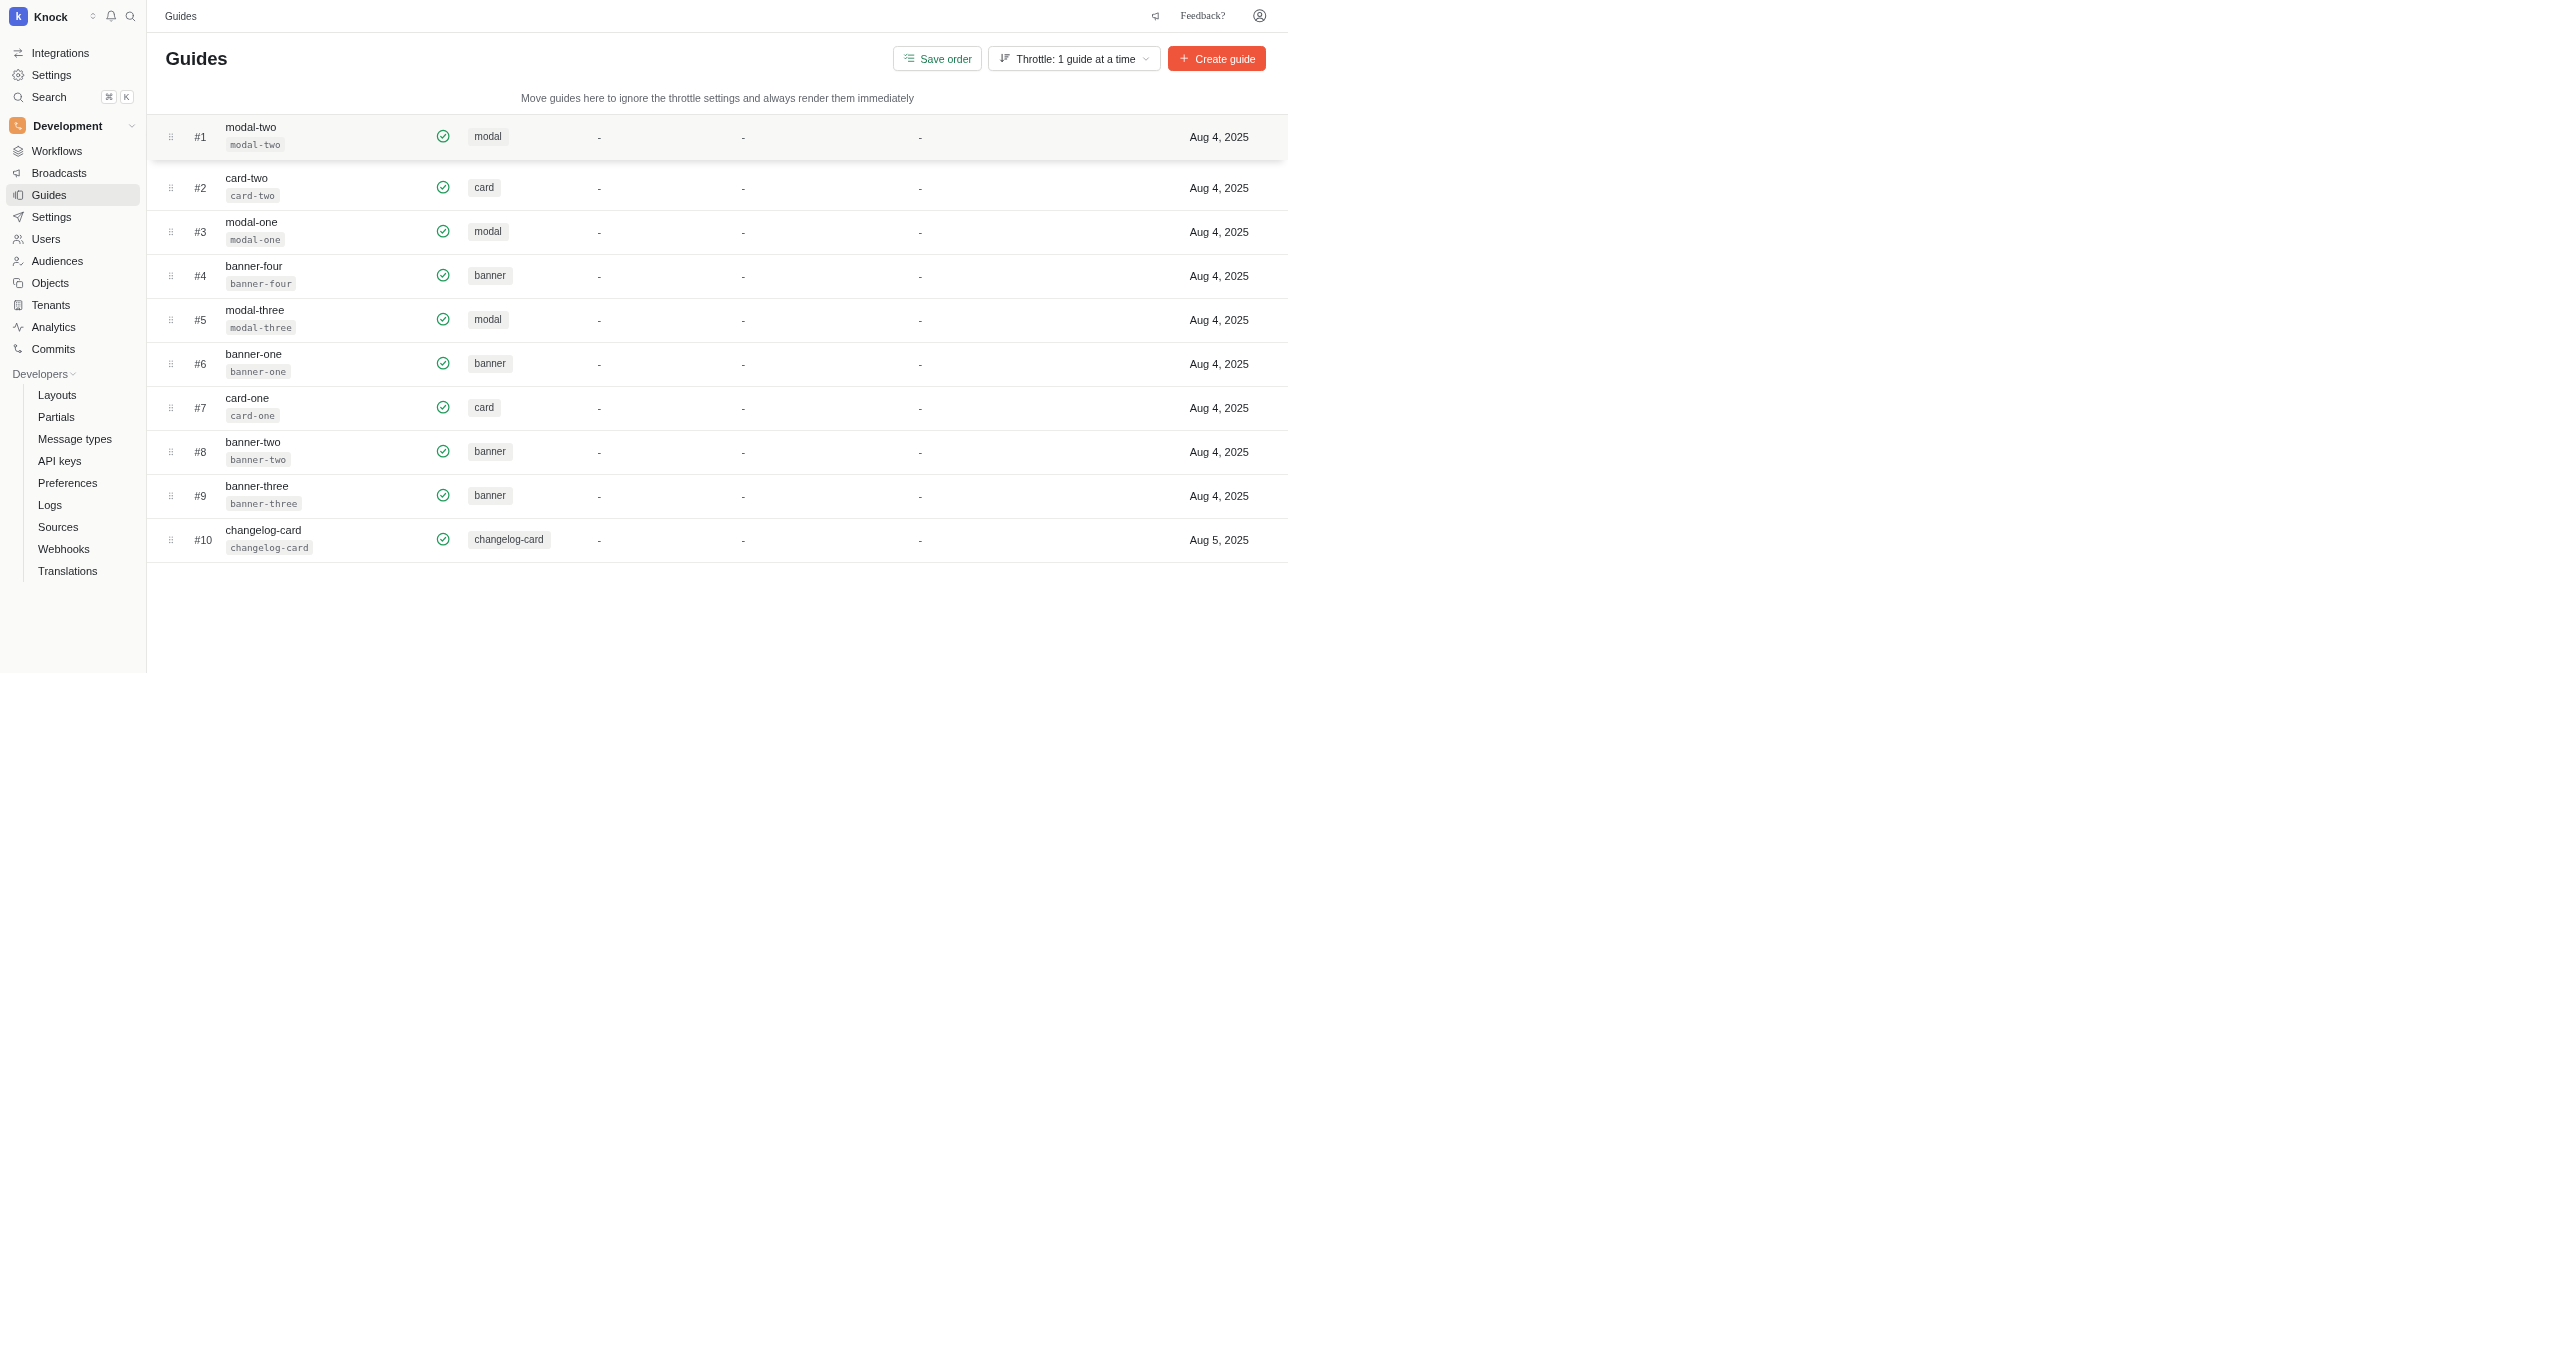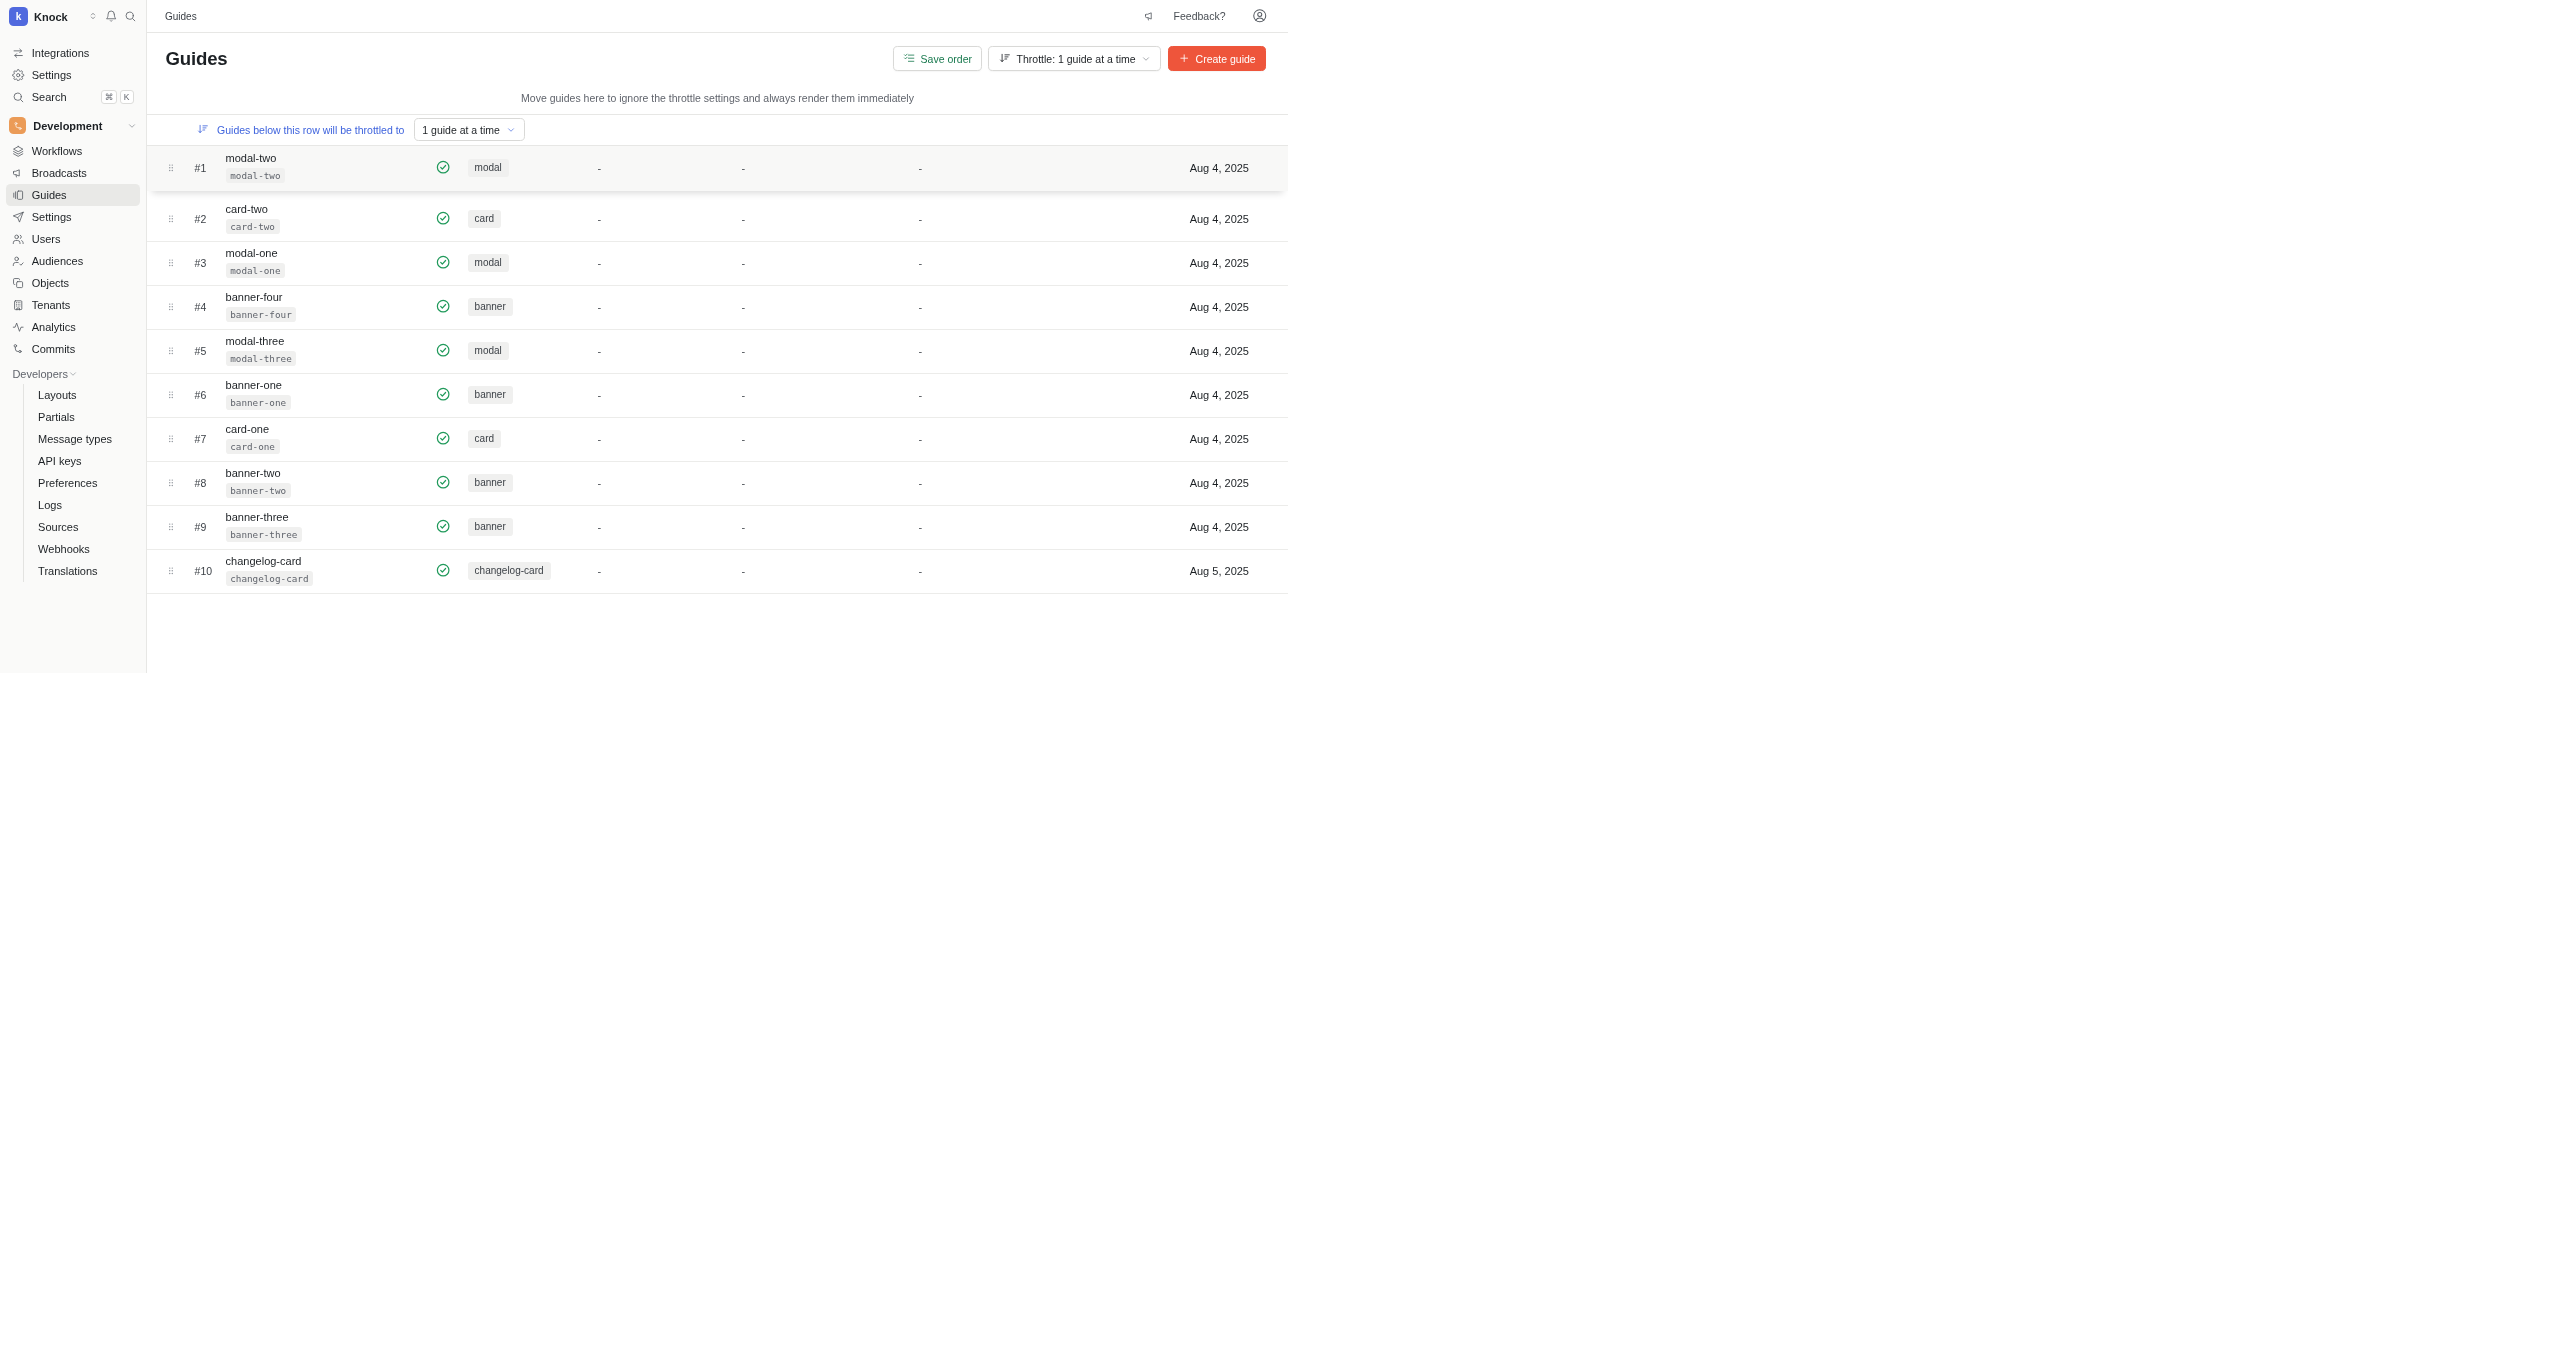--- a/index.html
+++ b/index.html
@@ -39,21 +39,21 @@
   .dev-row{margin:4.6px 6.2px 0 6.2px;height:18.6px;display:flex;align-items:center;gap:0;padding:0 6.2px;color:var(--gray);font-size:11px;cursor:pointer}
   .dev-row .chev{color:#8A8F96}
   .dev-list{margin:1.5px 0 0 22.5px;border-left:0.8px solid #E3E3E1;padding-left:10px;display:flex;flex-direction:column}
   .dev-item{height:22px;display:flex;align-items:center;font-size:11px;color:var(--ink);cursor:pointer;border-radius:4.6px;padding:0 4.6px;margin-right:6.2px}
 
   
   .main{flex:1;display:flex;flex-direction:column;min-width:0}
   .topbar{height:33px;border-bottom:0.8px solid var(--line);display:flex;align-items:center;padding:0 21px 0 18px}
   .crumb{font-size:10px;color:var(--ink-2)}
   .topbar-right{margin-left:auto;display:flex;align-items:center;gap:20px}
-  .feedback{display:flex;align-items:center;gap:17px;font-size:10.5px;color:var(--ink-3);background:none;border:none;cursor:pointer;font-family:Liberation Sans, sans-serif}
+  .feedback{display:flex;align-items:center;gap:17px;font-size:10.5px;color:var(--ink-3);background:none;border:none;cursor:pointer;font-family:Liberation Serif, serif}
   .feedback .icon{color:var(--icon-gray)}
   .avatar-btn{background:none;border:none;padding:0;color:var(--icon-gray);cursor:pointer;display:flex}
   .avatar-btn svg{width:15.5px;height:15.5px}
 
   .page-head{display:flex;align-items:center;padding:13px 22px 11.6px 18.6px}
   .page-title{font-size:18.6px;font-weight:700;margin:0;letter-spacing:-0.2px}
   .actions{margin-left:auto;display:flex;gap:6.2px}
   .btn{height:25px;display:inline-flex;align-items:center;gap:5.4px;padding:0 9.3px;border-radius:4.6px;border:0.8px solid var(--btn-border);background:#fff;font-size:10.5px;font-family:inherit;color:var(--ink);cursor:pointer;box-shadow:0 0.8px 1.5px rgba(0,0,0,.04)}
   .btn .chev{color:#7A7F86}
   .btn-save{color:var(--green-dark);font-weight:500}
@@ -385,40 +385,20 @@
             </span>
           <span>Create guide</span>
         </button>
       </div>
     </div>
 
     <section>
 
       <div class="banner">Move guides here to ignore the throttle settings and always render them immediately</div>
 
-      <div class="divider-row">
-        <span class="icon">
-            <svg viewBox="0 0 24 24" fill="none" stroke="currentColor" stroke-width="1.6" stroke-linecap="round" stroke-linejoin="round">
-              <path d="M6 4.5v14"></path>
-              <path d="M3 15.5 6 18.5l3-3"></path>
-              <path d="M11.5 5.5H20"></path>
-              <path d="M11.5 9.5h6"></path>
-              <path d="M11.5 13.5h3.5"></path>
-            </svg>
-          </span>
-        <span class="divider-text">Guides below this row will be throttled to</span>
-        <button class="btn-mini">
-          <span>1 guide at a time</span>
-          <span class="icon sm chev">
-              <svg viewBox="0 0 24 24" fill="none" stroke="currentColor" stroke-width="1.6" stroke-linecap="round" stroke-linejoin="round">
-                <path d="M6 9l6 6 6-6"></path>
-              </svg>
-            </span>
-        </button>
-      </div>
 
       <div>
           <div class="trow grid-cols">
     <span class="handle icon">
               <svg viewBox="0 0 24 24" fill="currentColor" stroke="none">
                 <circle cx="9" cy="5.5" r="1.6"></circle>
                 <circle cx="9" cy="12" r="1.6"></circle>
                 <circle cx="9" cy="18.5" r="1.6"></circle>
                 <circle cx="15" cy="5.5" r="1.6"></circle>
                 <circle cx="15" cy="12" r="1.6"></circle>

